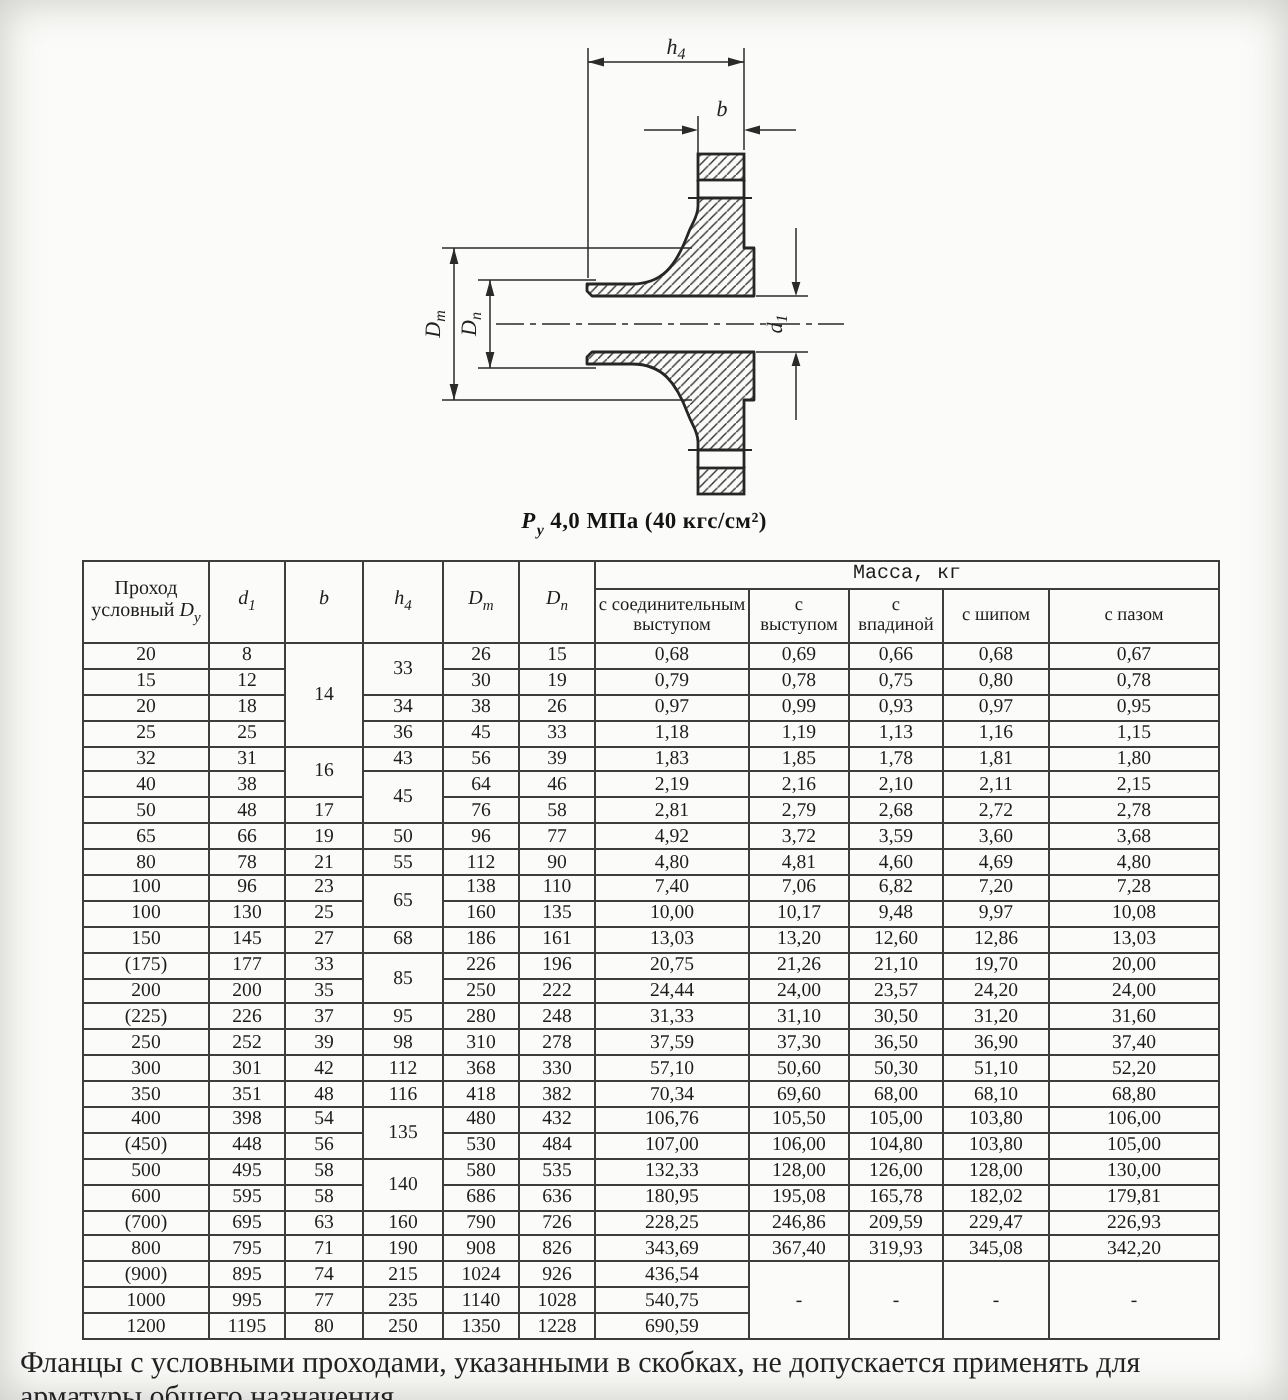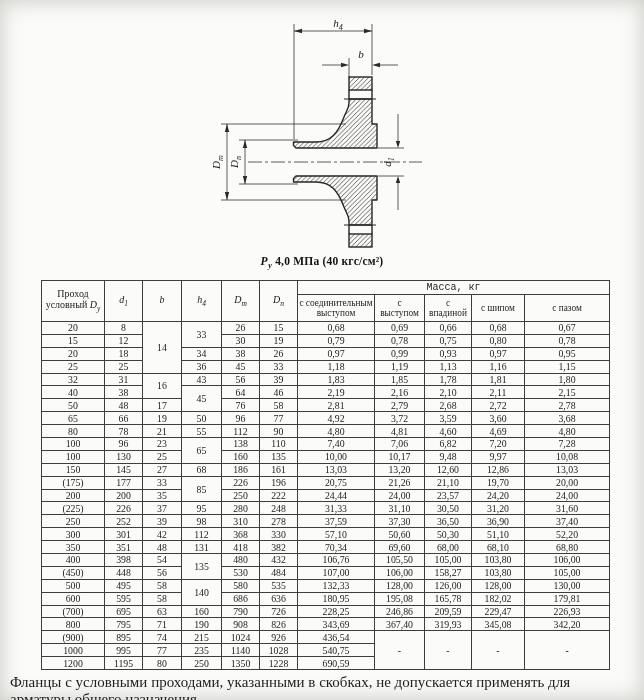--- a/index.html
+++ b/index.html
@@ -365,21 +365,21 @@
         <td>57,10</td>
         <td>50,60</td>
         <td>50,30</td>
         <td>51,10</td>
         <td>52,20</td>
       </tr>
       <tr>
         <td>350</td>
         <td>351</td>
         <td>48</td>
-        <td>131</td>
+        <td>116</td>
         <td>418</td>
         <td>382</td>
         <td>70,34</td>
         <td>69,60</td>
         <td>68,00</td>
         <td>68,10</td>
         <td>68,80</td>
       </tr>
       <tr>
         <td>400</td>
@@ -395,21 +395,21 @@
         <td>106,00</td>
       </tr>
       <tr>
         <td>(450)</td>
         <td>448</td>
         <td>56</td>
         <td>530</td>
         <td>484</td>
         <td>107,00</td>
         <td>106,00</td>
-        <td>158,27</td>
+        <td>104,80</td>
         <td>103,80</td>
         <td>105,00</td>
       </tr>
       <tr>
         <td>500</td>
         <td>495</td>
         <td>58</td>
         <td rowspan="2">140</td>
         <td>580</td>
         <td>535</td>

